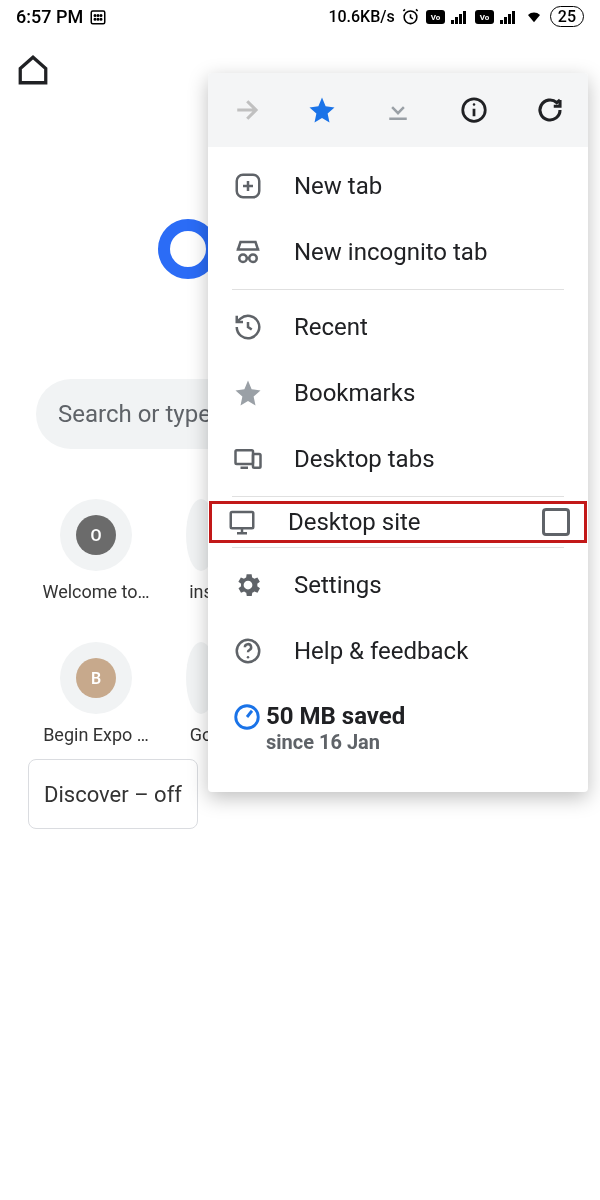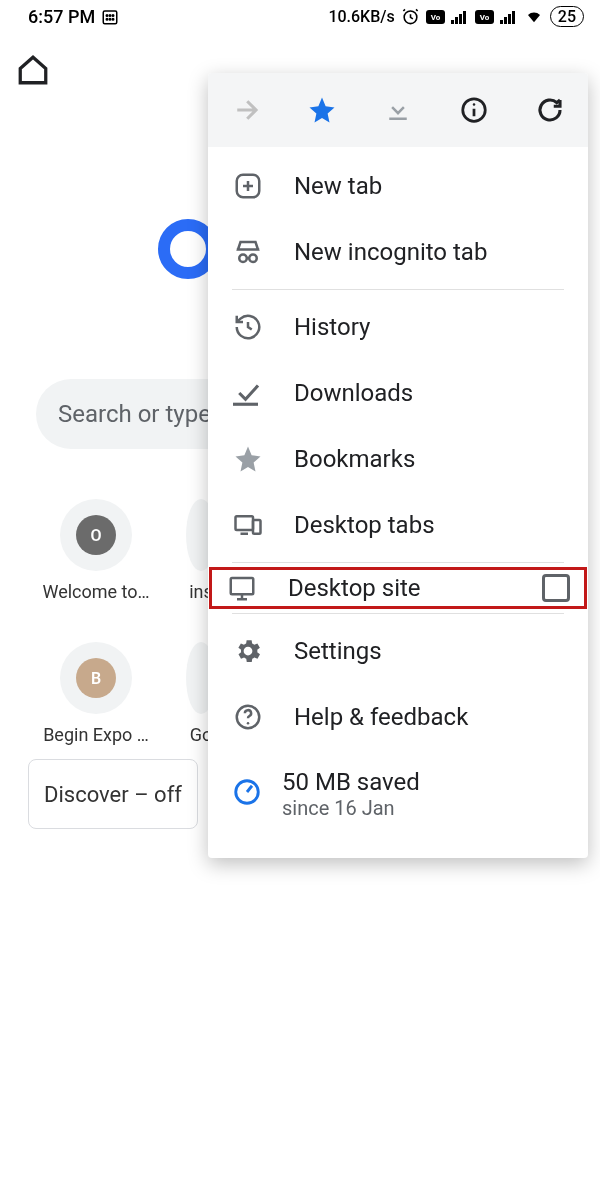--- a/index.html
+++ b/index.html
@@ -1,19 +1,19 @@
 <!DOCTYPE html>
 <html><head>
 <meta charset="utf-8">
 <style>
   * { box-sizing: border-box; margin: 0; padding: 0; }
   html, body { width: 600px; height: 1200px; font-family: Roboto, Arial, sans-serif; background: #fff; overflow: hidden; }
   
   .status-bar { display:flex; justify-content:space-between; align-items:center; padding:6px 16px 2px; font-size:18px; font-weight:500; color:#000; }
-  .status-left, .status-right { display:flex; align-items:center; gap:6px;margin-left:12px; }
+  .status-left, .status-right { display:flex; align-items:center; gap:6px; }
   .status-right span, .status-right svg { font-size:16px; }
   .pill { border:1.5px solid #000; border-radius:12px; padding:0 7px; font-size:14px; }
   
   .page { position:relative; width:100%; height:calc(100% - 32px); }
   .home-btn { position:absolute; top:24px; left:16px; }
   .logo-ring { position:absolute; top:190px; left:158px; width:60px; height:60px; border:12px solid #2b6cf6; border-radius:50%; }
   .search-pill { position:absolute; top:350px; left:36px; right:400px; width:530px; height:70px; border-radius:40px; background:#f1f3f4; padding-left:22px; font-size:24px; color:#5f6368; line-height:70px; }
   .tiles { position:absolute; top:470px; left:36px; display:flex; flex-wrap: wrap; gap:40px 30px; width:300px; }
   .tile { width:120px; display:flex; flex-direction:column; align-items:center; gap:10px; }
   .tile-circle { width:72px; height:72px; border-radius:50%; background:#f1f3f4; display:flex; align-items:center; justify-content:center; }
@@ -23,21 +23,21 @@
   
   .menu { position:absolute; top:44px; right:12px; width:380px; background:#fff; border-radius:4px; box-shadow:0 6px 20px rgba(0,0,0,.25); }
   .menu-top { display:flex; justify-content:space-around; align-items:center; height:74px; background:#f4f5f6; border-radius:4px 4px 0 0; }
   .menu-top svg { width:30px; height:30px; }
   .menu-body { padding:6px 0 20px; }
   .row { display:flex; align-items:center; gap:30px; padding:18px 24px; font-size:24px; color:#202124; cursor:pointer; }
   .row .icon-slot { width:32px; display:flex; justify-content:center; }
   .divider { height:1px; background:#e0e0e0; margin:4px 24px; }
   .highlight { border:3px solid #c21818; margin:2px 1px; padding:3px 14px; }
   .check-slot { margin-left:auto; width:28px; height:28px; border:3px solid #5f6368; border-radius:4px; }
-  .data-saved { display:flex; align-items:center; gap:20px; padding:18px 24px; }
+  .data-saved { display:flex; align-items:flex-start; gap:4px; padding:18px 24px;font-weight:bold; }
   .ds-text1 { font-size:24px; color:#202124; }
   .ds-text2 { font-size:20px; color:#5f6368; }
   svg { flex:none; }
 </style>
 </head>
 <body>
 
 <div class="status-bar">
   <div class="status-left">
     <span>6:57 PM</span>
@@ -166,30 +166,21 @@
       </div>
       <div class="divider"></div>
       <div class="row">
         <span class="icon-slot">
             <svg width="30" height="30" viewBox="0 0 24 24" fill="none" stroke="#5f6368" stroke-width="2">
               <path d="M3 12a9 9 0 1 0 3-6.7L3 8"></path>
               <path d="M3 3v5h5"></path>
               <path d="M12 8v4l3 2"></path>
             </svg>
           </span>
-        <span>History</span>
-      </div>
-      <div class="row">
-        <span class="icon-slot">
-            <svg width="30" height="30" viewBox="0 0 24 24" fill="none" stroke="#5f6368" stroke-width="2.5">
-              <path d="M5 12l5 5L20 6"></path>
-              <line x="4" y1="21" x2="20" y2="21"></line>
-            </svg>
-          </span>
-        <span>Downloads</span>
+        <span>Recent</span>
       </div>
       <div class="row">
         <span class="icon-slot">
             <svg width="30" height="30" viewBox="0 0 24 24" fill="#9aa0a6">
               <path d="M12 2l2.9 6.9L22 10l-5.5 4.8L18 22l-6-3.6L6 22l1.5-7.2L2 10l7.1-1.1z"></path>
             </svg>
           </span>
         <span>Bookmarks</span>
       </div>
       <div class="row">

